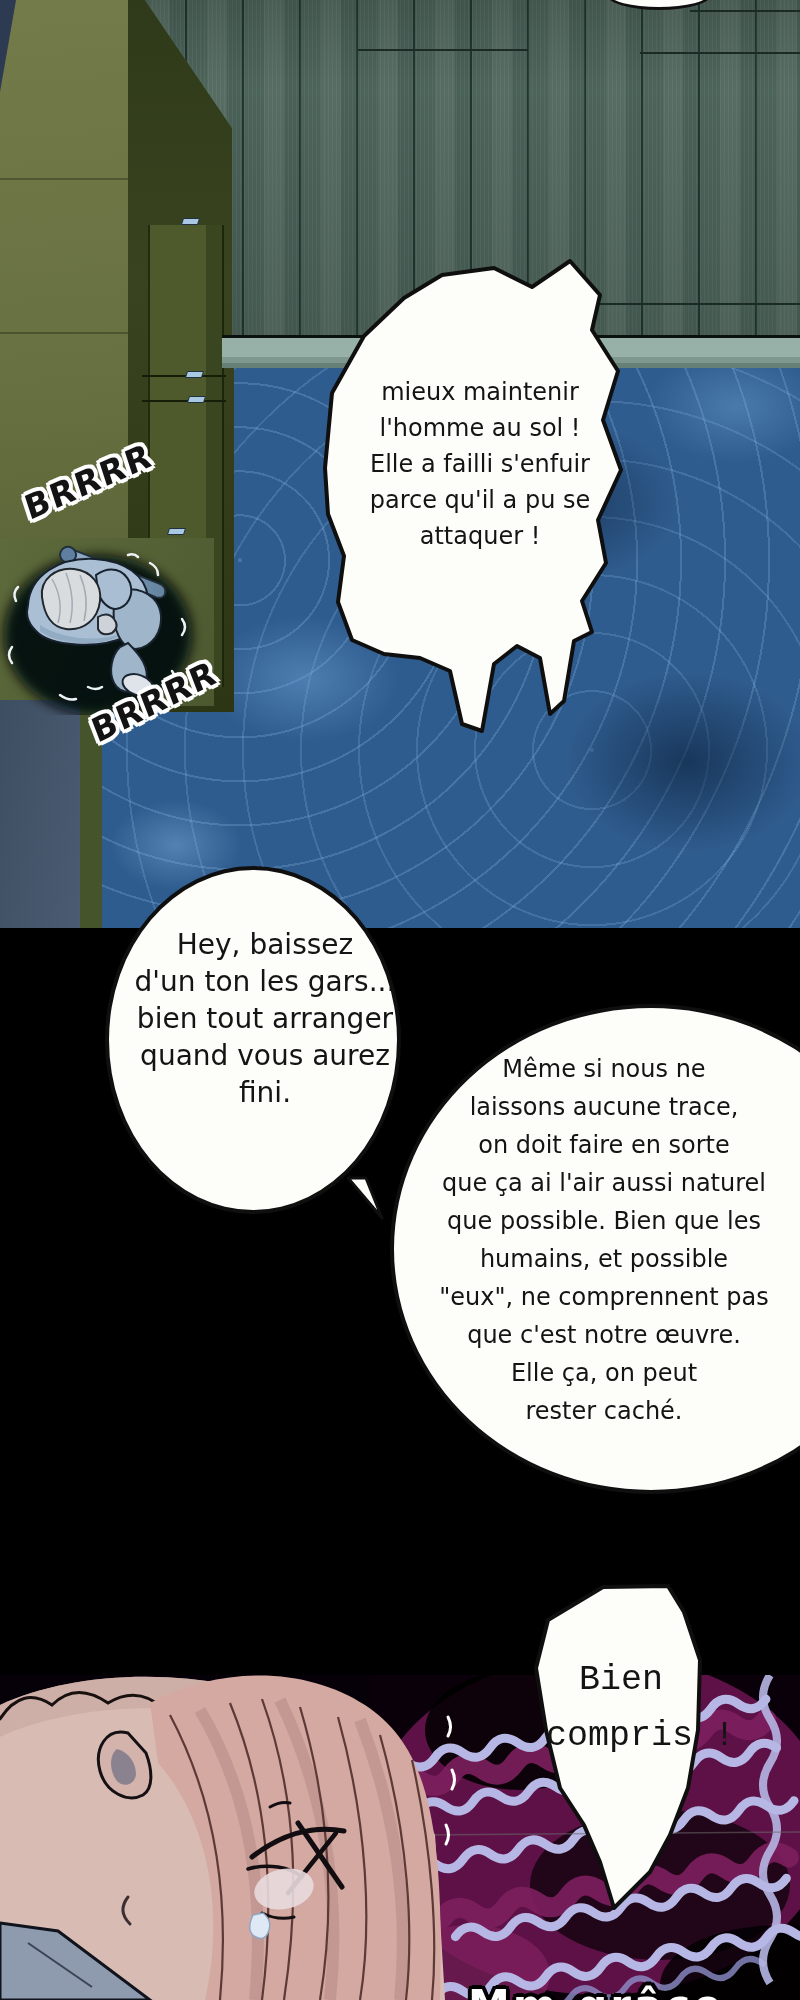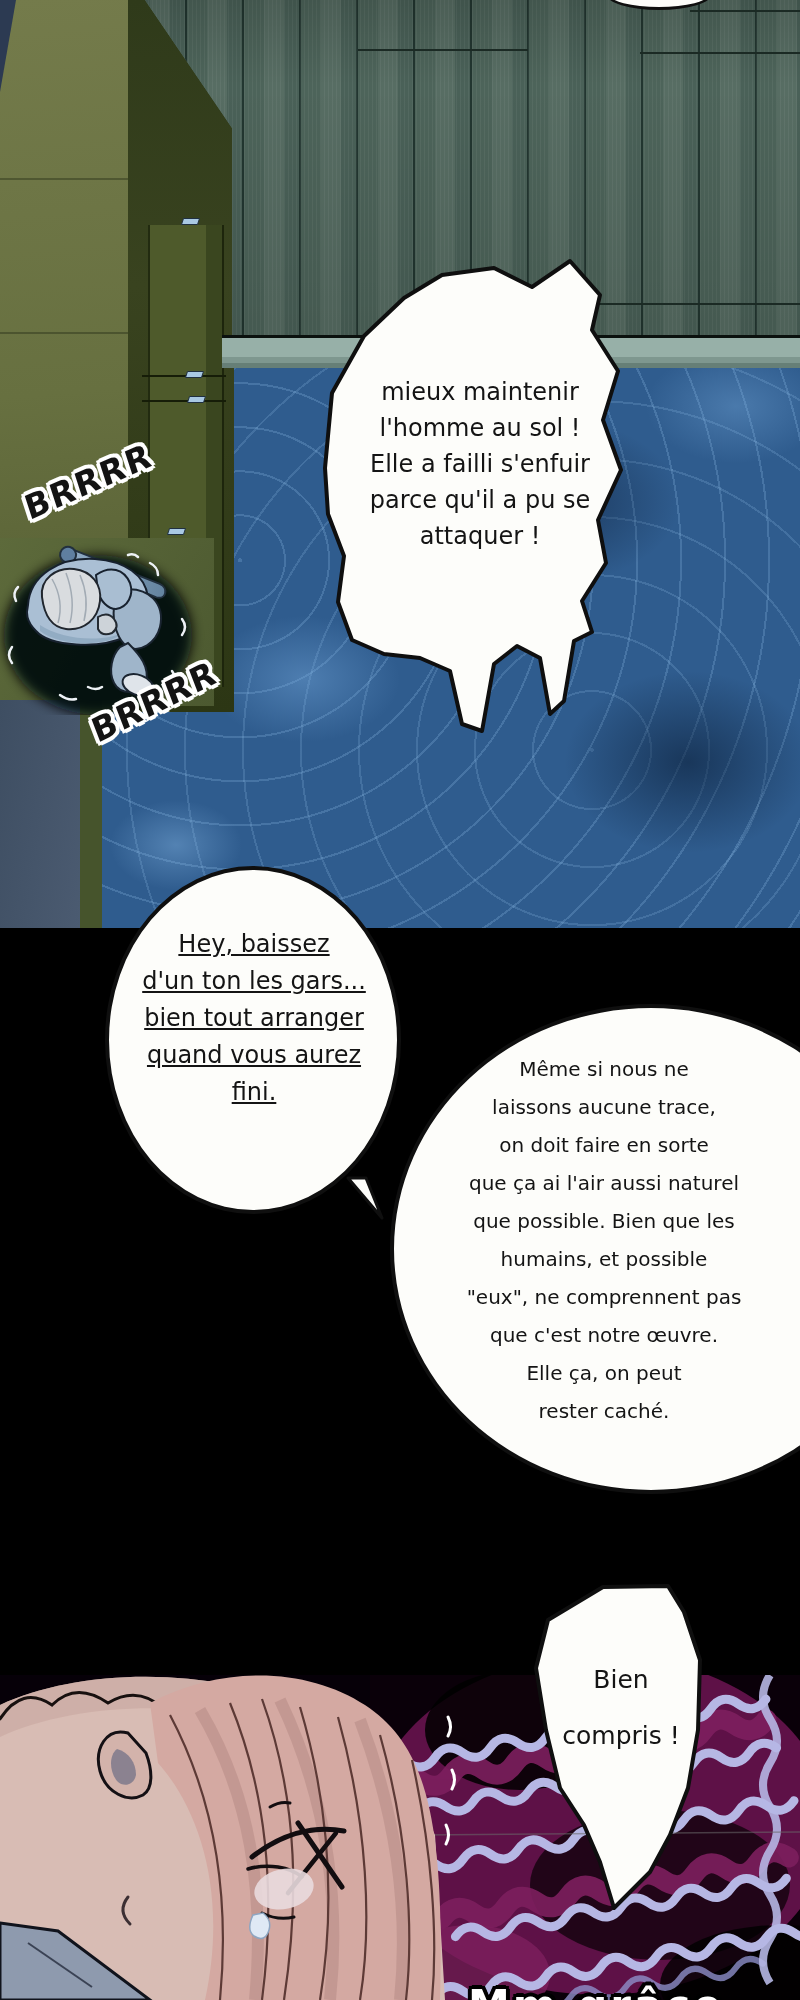--- a/index.html
+++ b/index.html
@@ -58,23 +58,23 @@
   .sfx2{left:86px;top:682px;transform:rotate(-27deg) skewX(-6deg);}
   .sfx-clipped{position:absolute;left:468px;top:1981px;color:#fff;font-weight:700;font-size:42px;
     letter-spacing:3px;white-space:nowrap;
     text-shadow:-3px -3px 0 #000,3px -3px 0 #000,-3px 3px 0 #000,3px 3px 0 #000,
                 -4px 0 0 #000,4px 0 0 #000,0 -4px 0 #000,0 4px 0 #000;}
 
   
   .bubble-text{position:absolute;text-align:center;color:#141414;z-index:12;}
   .bubble-text span{display:block;white-space:nowrap;}
   .bt-top{left:330px;top:374px;width:300px;font-size:24px;line-height:36px;}
-  .bt-calm{left:117px;top:926px;width:274px;font-size:24px;line-height:37px;text-decoration:underline;}
-  .bt-explain{left:408px;top:1050px;width:392px;font-size:20px;line-height:38px;}
-  .bt-reply{left:546px;top:1652px;width:150px;font-size:25px;line-height:56px;}
+  .bt-calm{left:128px;top:926px;width:274px;font-size:28px;line-height:37px;}
+  .bt-explain{left:408px;top:1050px;width:392px;font-size:24px;line-height:38px;}
+  .bt-reply{left:546px;top:1652px;width:150px;font-size:35px;line-height:56px;font-family:Liberation Mono, monospace;}
   .bubble-ellipse{position:absolute;background:#fdfdfa;border:4px solid #0f0f0f;border-radius:50%;z-index:11;}
   .b-calm{left:105px;top:866px;width:296px;height:348px;}
   .b-explain{left:390px;top:1004px;width:522px;height:490px;}
   .bubble-svg{position:absolute;z-index:11;}
   .remnant{position:absolute;left:606px;top:-22px;width:106px;height:32px;background:#fdfdfa;
     border:3px solid #0f0f0f;border-radius:50%;z-index:11;}
 
   
   .panel-bottom{position:absolute;left:0;top:1675px;width:800px;height:325px;overflow:hidden;background:#060008;}
 </style>

